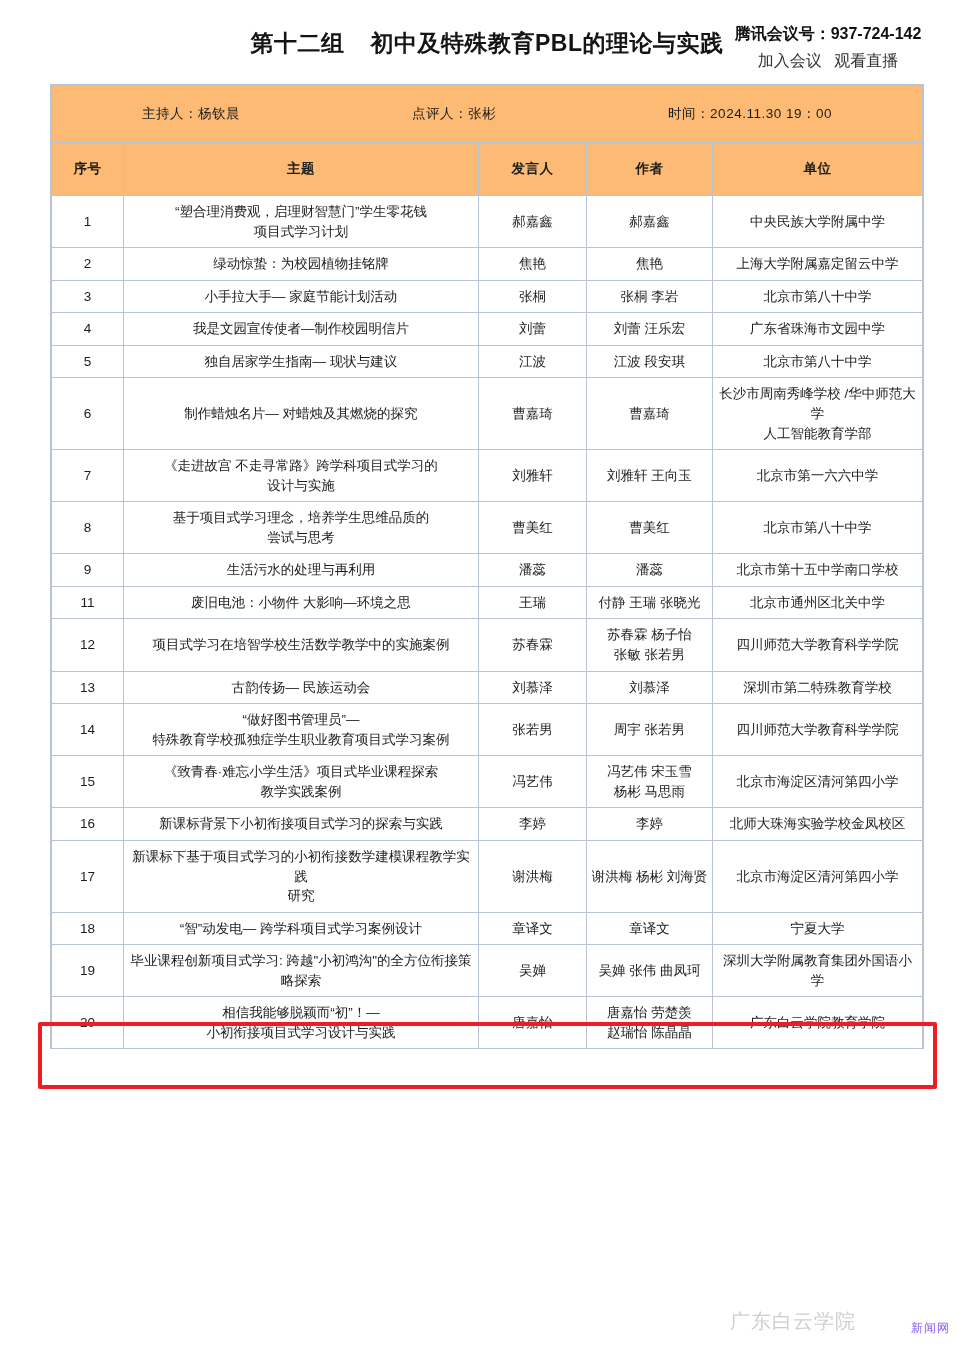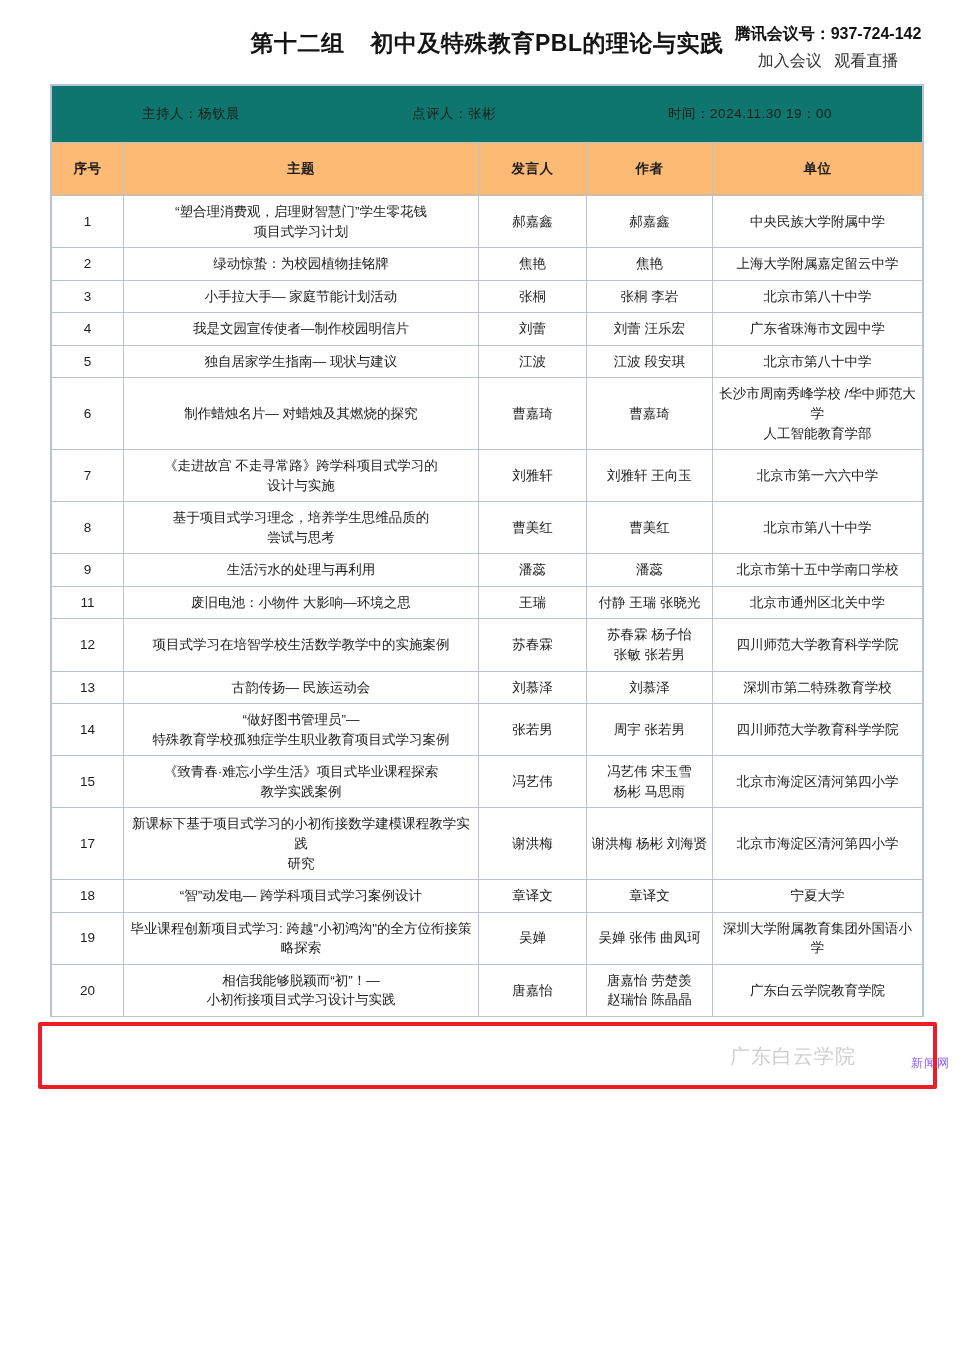--- a/index.html
+++ b/index.html
@@ -10,21 +10,21 @@
     width: 974px;
     height: 1353px;
     background: #ffffff;
     font-family: "Liberation Sans", sans-serif;
     color: #1a1a1a;
     position: relative;
     overflow: hidden;
   }
   .page {
     width: 974px;
-    height: 1088px;
+    height: 1353px;
     position: relative;
     box-sizing: border-box;
   }
   
   .header {
     position: relative;
     height: 78px;
   }
   .main-title {
     position: absolute;
@@ -78,21 +78,21 @@
   table.sched td, table.sched th {
     border: 1px solid #b9c3d6;
     padding: 6px 4px;
     text-align: center;
     vertical-align: middle;
     font-size: 13.5px;
     line-height: 1.45;
     color: #1c1c1c;
   }
   .info-row td {
-    background: #0f766e;
+    background: #fdba74;
     height: 44px;
     font-size: 16.5px;
     letter-spacing: 0.5px;
     padding: 8px 6px;
     font-weight: normal;
   }
   .info-inner {
     display: flex;
     justify-content: space-around;
     align-items: center;
@@ -441,20 +441,37 @@
             <td>
               <span class="two-line">冯艺伟 宋玉雪</span>
               <span class="two-line">杨彬 马思雨</span>
             </td>
             <td>
               <span class="two-line">北京市海淀区清河第四小学</span>
             </td>
           </tr>
           <tr>
             <td>
+              <span class="two-line">16</span>
+            </td>
+            <td class="topic">
+              <span class="two-line">新课标背景下小初衔接项目式学习的探索与实践</span>
+            </td>
+            <td>
+              <span class="two-line">李婷</span>
+            </td>
+            <td>
+              <span class="two-line">李婷</span>
+            </td>
+            <td>
+              <span class="two-line">北师大珠海实验学校金凤校区</span>
+            </td>
+          </tr>
+          <tr>
+            <td>
               <span class="two-line">17</span>
             </td>
             <td class="topic">
               <span class="two-line">新课标下基于项目式学习的小初衔接数学建模课程教学实践</span>
               <span class="two-line">研究</span>
             </td>
             <td>
               <span class="two-line">谢洪梅</span>
             </td>
             <td>

